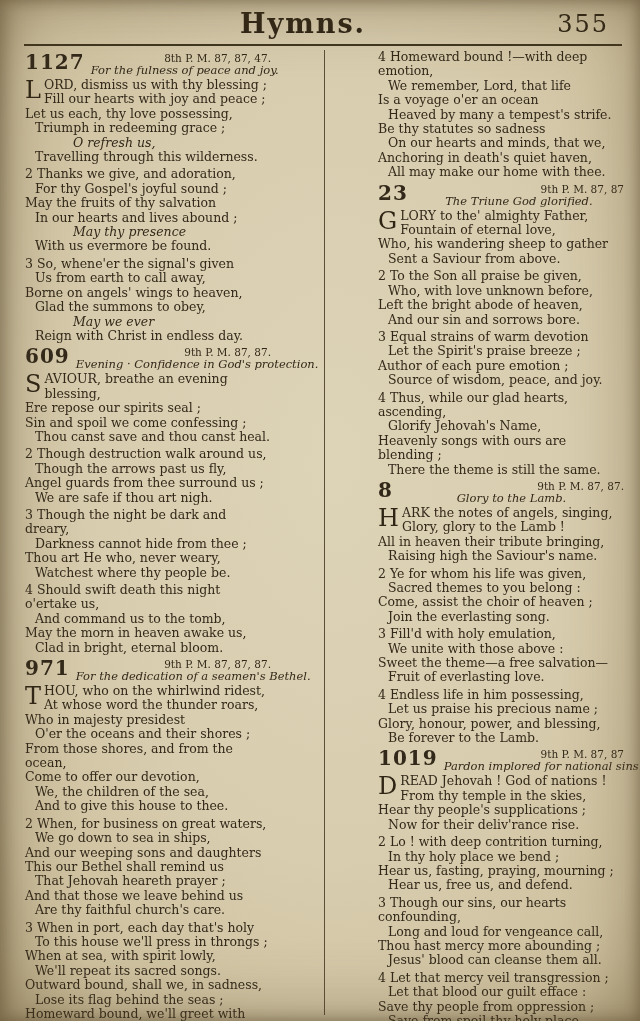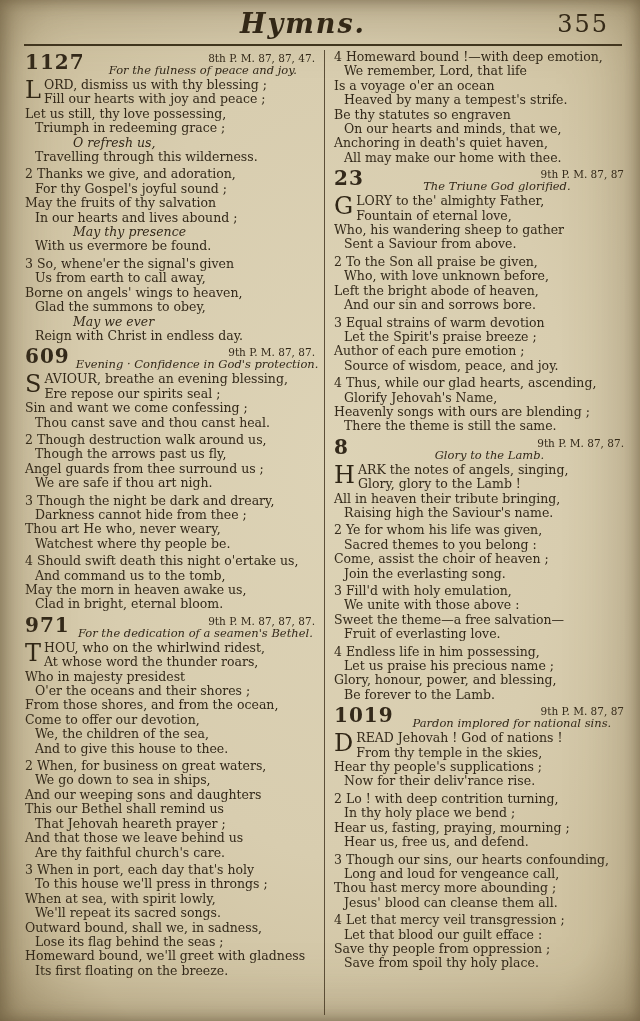--- a/index.html
+++ b/index.html
@@ -15,27 +15,27 @@
     position:relative;width:640px;height:1021px;overflow:hidden;
     background:radial-gradient(ellipse at 52% 45%, #ddd3b6 0%, #d8cdaf 50%, #cdc09e 82%, #b7a884 98%);
   }
   .vignette{
     position:absolute;inset:0;pointer-events:none;
     box-shadow:inset 0 0 70px rgba(88,70,40,.45), inset 6px 0 18px rgba(70,55,30,.35), inset -4px 0 12px rgba(70,55,30,.25);
   }
   .header{position:absolute;top:8px;left:26px;right:20px;height:34px;}
   .header-title{
     position:absolute;left:0;right:40px;text-align:center;
-    font-size:27px;font-weight:bold;font-style:italic;letter-spacing:2px;color:#2f2515;
+    font-size:27px;font-weight:bold;letter-spacing:2px;color:#2f2515;
   }
   .page-number{position:absolute;right:11px;top:2px;font-size:24px;letter-spacing:2px;color:#2f2515;}
   .header-rule{position:absolute;top:44px;left:24px;right:18px;border-top:2px solid var(--rule);}
   .columns{
     position:absolute;top:50px;left:25px;right:16px;bottom:6px;
-    display:flex;align-items:stretch;
+    display:flex;align-items:stretch;gap:44px;
   }
   .col{flex:1;min-width:0;}
   .col-left{padding-right:9px;}
   .col-right{padding-left:9px;}
   .col-divider{width:1px;background:#5c4f38;align-self:stretch;}
   .hymn{margin-bottom:3px;}
   .hymn-head{display:flex;margin:2px 0 1px;}
   .hymn-number{font-size:20px;font-weight:bold;letter-spacing:1px;line-height:20px;padding-right:6px;}
   .head-right{flex:1;min-width:0;display:flex;flex-direction:column;}
   .hymn-meter{display:block;text-align:right;font-size:10.5px;line-height:12px;white-space:nowrap;}
@@ -65,21 +65,21 @@
           <div class="hymn-head">
             <span class="hymn-number">1127</span>
             <span class="head-right">
               <span class="hymn-meter">8th P. M. 87, 87, 47.</span>
               <span class="hymn-subtitle">For the fulness of peace and joy.</span>
             </span>
           </div>
           <div class="stanza">
             <div class="line indent-0"><span class="dropcap">L</span>ORD, dismiss us with thy blessing ;</div>
             <div class="line indent-0">Fill our hearts with joy and peace ;</div>
-            <div class="line indent-0">Let us still, thy love possessing,</div>
+            <div class="line indent-0">Let us each, thy love possessing,</div>
             <div class="line indent-1">Triumph in redeeming grace ;</div>
             <div class="line indent-3">O refresh us,</div>
             <div class="line indent-1">Travelling through this wilderness.</div>
           </div>
           <div class="stanza">
             <div class="line indent-0">2 Thanks we give, and adoration,</div>
             <div class="line indent-1">For thy Gospel's joyful sound ;</div>
             <div class="line indent-0">May the fruits of thy salvation</div>
             <div class="line indent-1">In our hearts and lives abound ;</div>
             <div class="line indent-3">May thy presence</div>
@@ -98,21 +98,21 @@
           <div class="hymn-head">
             <span class="hymn-number">609</span>
             <span class="head-right">
               <span class="hymn-meter">9th P. M. 87, 87.</span>
               <span class="hymn-subtitle">Evening · Confidence in God's protection.</span>
             </span>
           </div>
           <div class="stanza">
             <div class="line indent-0"><span class="dropcap">S</span>AVIOUR, breathe an evening blessing,</div>
             <div class="line indent-0">Ere repose our spirits seal ;</div>
-            <div class="line indent-0">Sin and want we come confessing ;</div>
+            <div class="line indent-0">Sin and spoil we come confessing ;</div>
             <div class="line indent-1">Thou canst save and thou canst heal.</div>
           </div>
           <div class="stanza">
             <div class="line indent-0">2 Though destruction walk around us,</div>
             <div class="line indent-1">Though the arrows past us fly,</div>
             <div class="line indent-0">Angel guards from thee surround us ;</div>
             <div class="line indent-1">We are safe if thou art nigh.</div>
           </div>
           <div class="stanza">
             <div class="line indent-0">3 Though the night be dark and dreary,</div>
@@ -167,21 +167,21 @@
         </div>
       </div>
     <div class="col-divider"></div>
     <div class="col col-right">
         <div class="hymn">
           <div class="stanza">
             <div class="line indent-0">4 Homeward bound !—with deep emotion,</div>
             <div class="line indent-1">We remember, Lord, that life</div>
             <div class="line indent-0">Is a voyage o'er an ocean</div>
             <div class="line indent-1">Heaved by many a tempest's strife.</div>
-            <div class="line indent-0">Be thy statutes so engraven</div>
+            <div class="line indent-0">Be thy statutes so sadness</div>
             <div class="line indent-1">On our hearts and minds, that we,</div>
             <div class="line indent-0">Anchoring in death's quiet haven,</div>
             <div class="line indent-1">All may make our home with thee.</div>
           </div>
         </div>
         <div class="hymn">
           <div class="hymn-head">
             <span class="hymn-number">23</span>
             <span class="head-right">
               <span class="hymn-meter">9th P. M. 87, 87</span>

